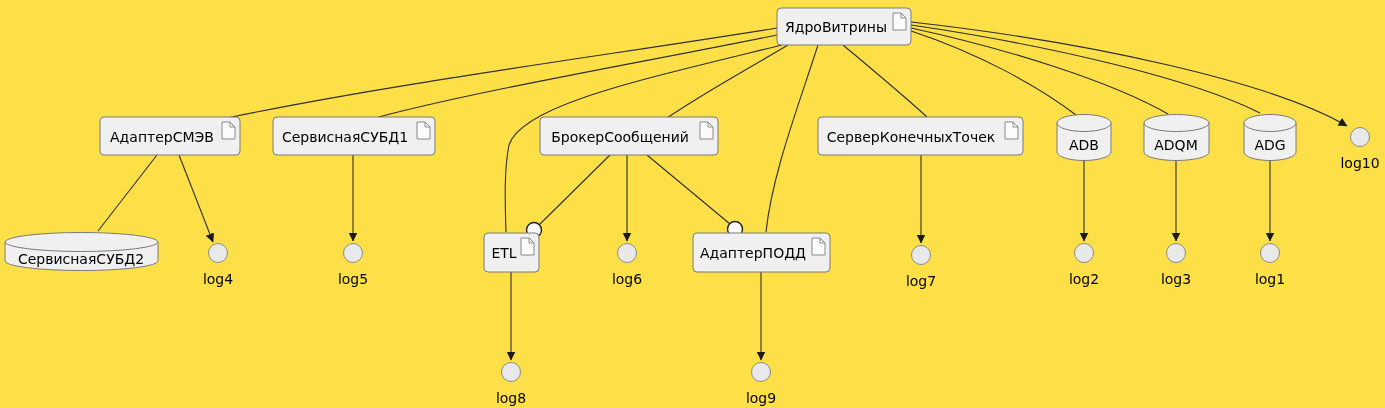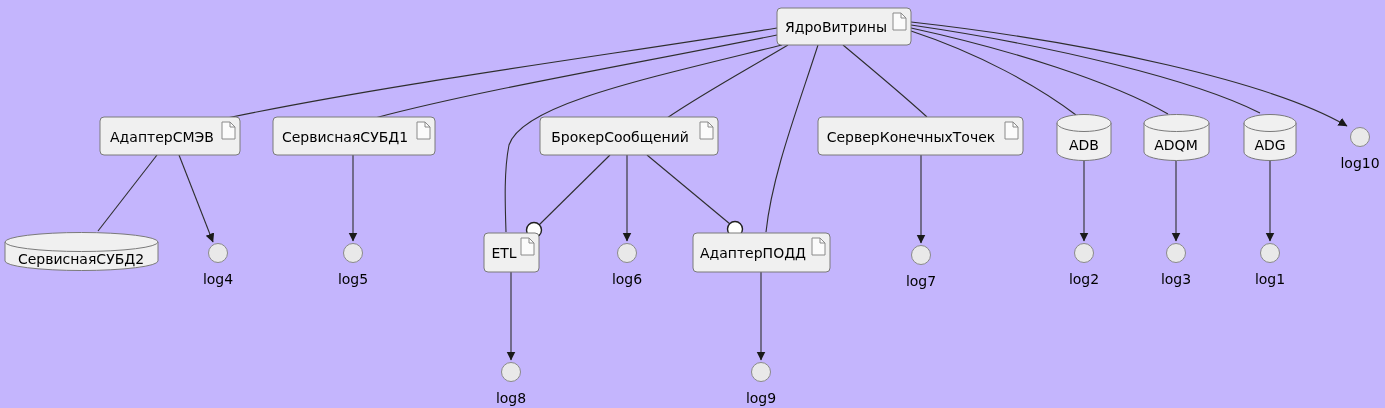--- a/index.html
+++ b/index.html
@@ -1,16 +1,16 @@
 <!DOCTYPE html>
 <html><head>
 <meta charset="utf-8">
 <style>
   html,body{margin:0;padding:0;background:#ffffff;}
-  .canvas{width:1385px;height:408px;position:relative;background:#c4b5fd;overflow:hidden;}
+  .canvas{width:1385px;height:408px;position:relative;background:#fde047;overflow:hidden;}
   svg{display:block;}
   text{font-family:"DejaVu Sans","Liberation Sans",sans-serif;font-size:14px;fill:#000000;text-anchor:middle;}
   .comp{fill:#f0f0f0;stroke:#7a7a7a;stroke-width:1;}
   .cyl{fill:#f0f0f0;stroke:#7a7a7a;stroke-width:1;}
   .edge{fill:none;stroke:#2e2e2e;stroke-width:1.1;}
   .arrow{marker-end:url(#arrowhead);}
   .logc{fill:#e9e9e9;stroke:#8a8a8a;stroke-width:1;}
   .ball{fill:#ffffff;stroke:#1f1f1f;stroke-width:1.4;}
   .doc{fill:#fbfbfb;stroke:#8a8a8a;stroke-width:1;}
   .fold{fill:none;stroke:#8a8a8a;stroke-width:1;}

